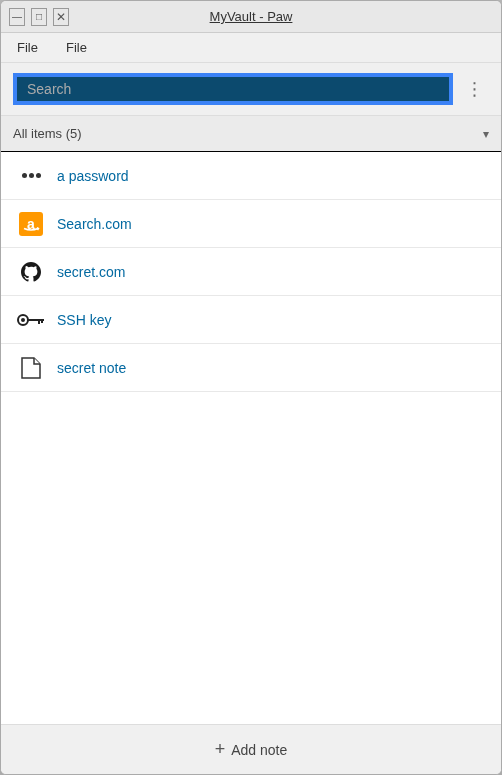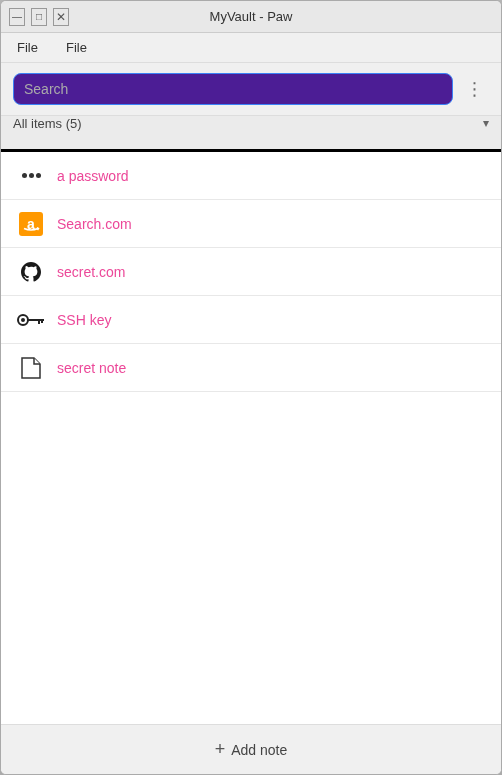--- a/index.html
+++ b/index.html
@@ -40,20 +40,21 @@
       padding: 0 8px;
       flex-shrink: 0;
     }
 
     .title-bar-title {
       flex: 1;
       text-align: center;
       font-size: 13px;
       color: #333;
       font-weight: 500;
+      text-decoration: underline;
     }
 
     .title-btn {
       width: 18px;
       height: 18px;
       background: none;
       border: 1px solid #999;
       cursor: pointer;
       display: flex;
       align-items: center;
@@ -93,26 +94,26 @@
       padding: 10px 12px;
       display: flex;
       align-items: center;
       gap: 8px;
       flex-shrink: 0;
     }
 
     .search-input {
       flex: 1;
       height: 32px;
-      border: 1px solid #3b82f6;
-      border-radius: 8px;
+      border: 4px solid #3b82f6;
+      border-radius: 0;
       padding: 0 10px;
       font-size: 14px;
       color: #999;
-      background: #4c1d95;
+      background: #0c4a6e;
       outline: none;
     }
 
     .search-input::placeholder {
       color: #aaa;
     }
 
     .search-dots-btn {
       width: 28px;
       height: 28px;
@@ -123,24 +124,24 @@
       align-items: center;
       justify-content: center;
       color: #666;
       font-size: 18px;
       letter-spacing: 1px;
     }
 
     
     .filter-bar {
       background: #ebebeb;
-      border-bottom: 3px solid #000000;
+      border-bottom: 1px solid #000000;
       height: 36px;
       display: flex;
-      align-items: flex-start;
+      align-items: center;
       padding: 0 12px;
       flex-shrink: 0;
     }
 
     .filter-label {
       flex: 1;
       font-size: 13px;
       color: #444;
     }
 
@@ -170,21 +171,21 @@
       height: 28px;
       display: flex;
       align-items: center;
       justify-content: center;
       margin-right: 12px;
       flex-shrink: 0;
     }
 
     .item-label {
       font-size: 14px;
-      color: #ec4899;
+      color: #0369a1;
     }
 
     
     .password-icon {
       display: flex;
       gap: 2px;
       align-items: center;
     }
 
     .dot {

